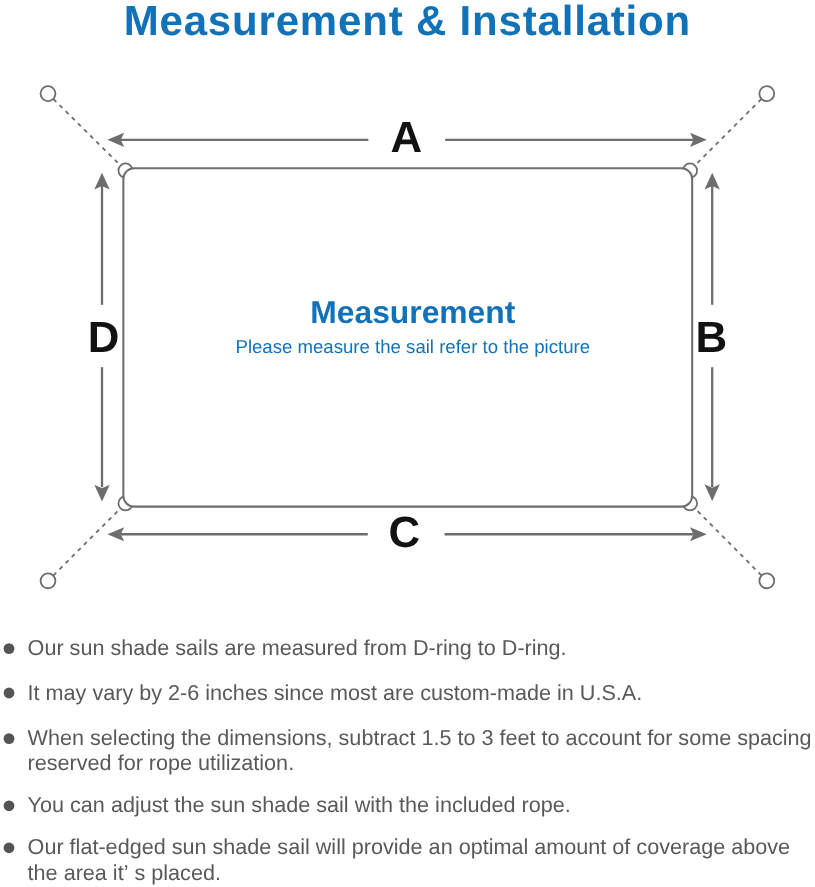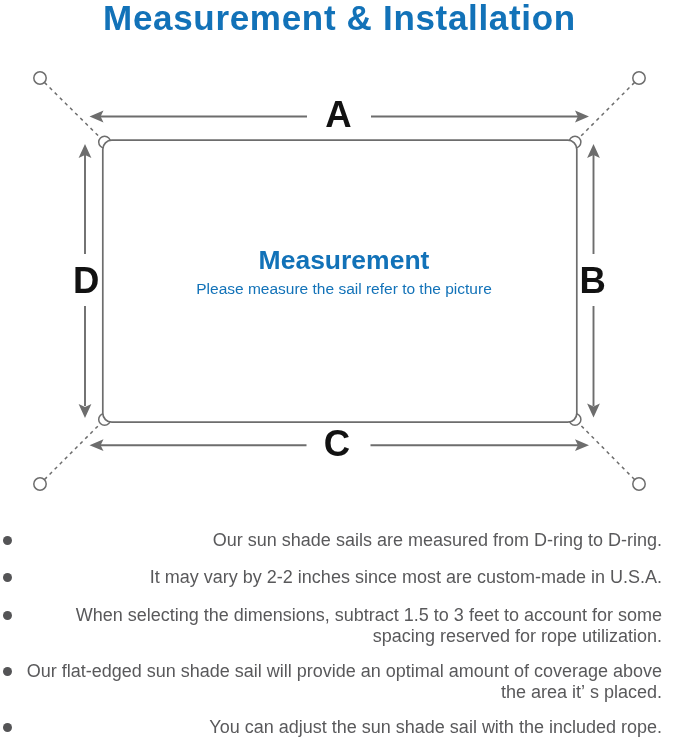--- a/index.html
+++ b/index.html
@@ -22,22 +22,21 @@
   svg.diagram{position:absolute;left:0;top:0;}
   .bullets{
     position:absolute;
     left:0; top:530px; width:679px;
     font-size:18px;
     line-height:21px;
     color:#59595b;
   }
   .bullets .item{
     position:relative;
-    margin:0 17px 15px 23px;
-    text-align:right;
+    margin:0 2px 15px 23px;
   }
   .bullets .item:nth-child(1){margin-bottom:16px;}
   .bullets .item:nth-child(2){margin-bottom:17px;}
   .bullets .item:nth-child(3){margin-bottom:14px;}
   .bullets .item:nth-child(4){margin-bottom:14px;}
   .bullets .item:before{
     content:"";
     position:absolute;
     left:-20px; top:6px;
     width:9px;height:9px;
@@ -110,17 +109,17 @@
   </g>
 
   <g fill="#1272b8" font-family="Liberation Sans, sans-serif" text-anchor="middle">
     <text x="344" y="269" font-weight="bold" font-size="26.5px">Measurement</text>
     <text x="344" y="294" font-size="15.5px">Please measure the sail refer to the picture</text>
   </g>
 </svg>
 
 <div class="bullets">
   <div class="item">Our sun shade sails are measured from D-ring to D-ring.</div>
-  <div class="item">It may vary by 2-2 inches since most are custom-made in U.S.A.</div>
+  <div class="item">It may vary by 2-6 inches since most are custom-made in U.S.A.</div>
   <div class="item">When selecting the dimensions, subtract 1.5 to 3 feet to account for some spacing reserved for rope utilization.</div>
+  <div class="item">You can adjust the sun shade sail with the included rope.</div>
   <div class="item">Our flat-edged sun shade sail will provide an optimal amount of coverage above the area it’&nbsp;s placed.</div>
-  <div class="item">You can adjust the sun shade sail with the included rope.</div>
 </div>
 
 </body></html>

